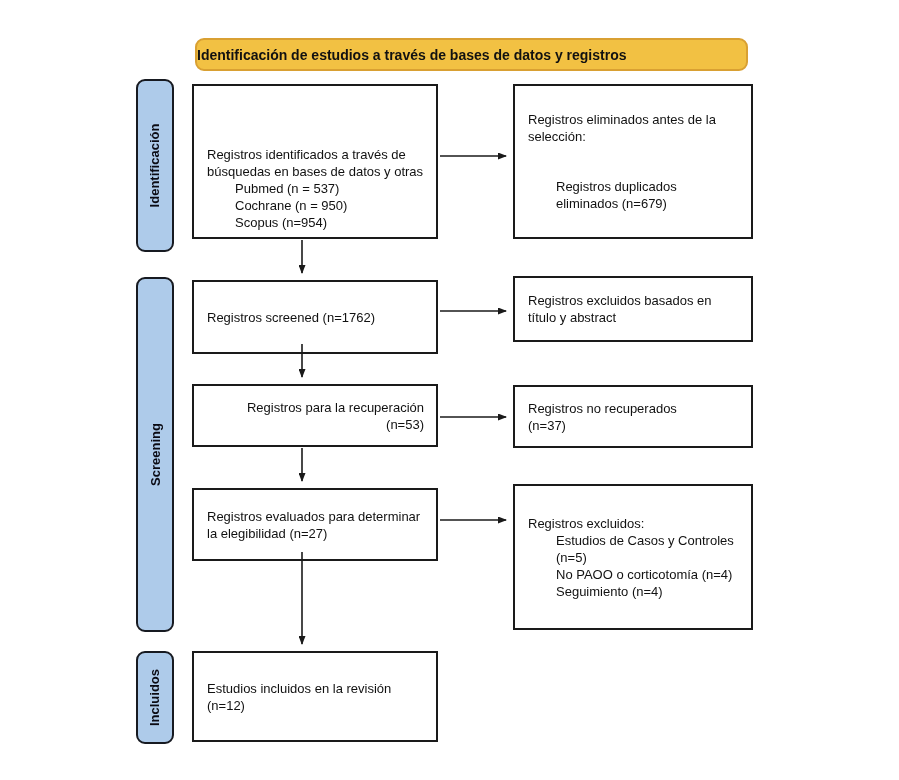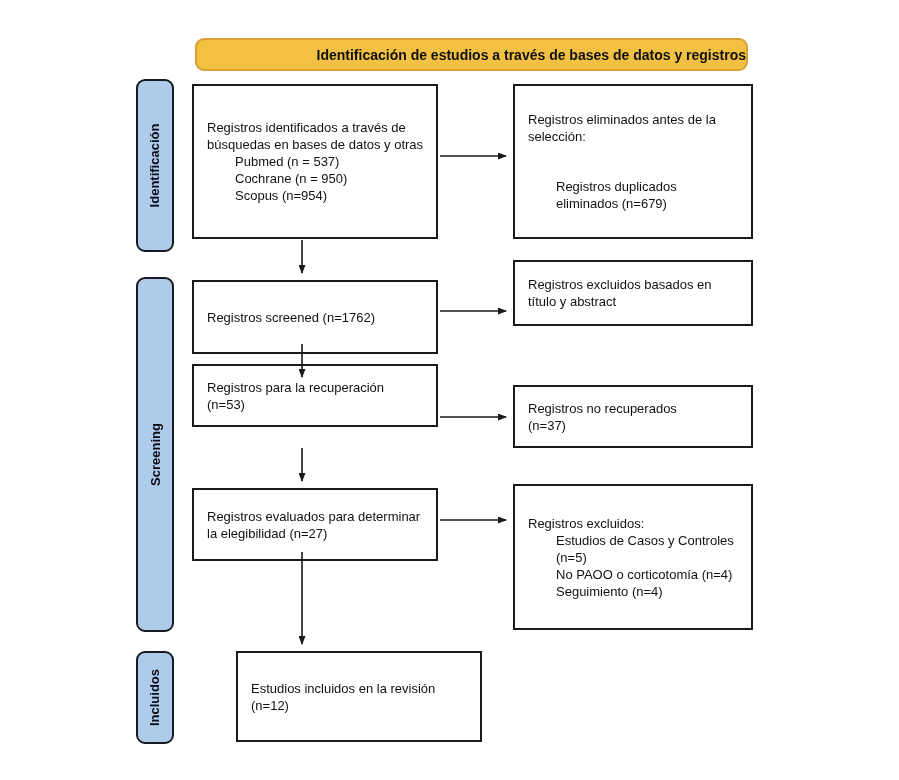--- a/index.html
+++ b/index.html
@@ -12,21 +12,21 @@
   body{font-family:"Liberation Sans", sans-serif; color:var(--ink);}
   .canvas{
     position:relative; width:899px; height:780px; background:#ffffff;
     overflow:hidden;
   }
   .banner{
     position:absolute; left:195px; top:38px; width:553px; height:33px;
     background:var(--banner-fill);
     border:2px solid var(--banner-border);
     border-radius:9px;
-    display:flex; align-items:center; justify-content:flex-end;
+    display:flex; align-items:center; justify-content:flex-start;
   }
   .banner span{font-size:14px; font-weight:bold; color:#111;}
   .stage{
     position:absolute; left:136px; width:38px;
     background:var(--stage-fill);
     border:2px solid var(--stage-border);
     border-radius:9px;
     display:flex; align-items:center; justify-content:center;
   }
   .stage span{
@@ -39,27 +39,27 @@
   .fbox{
     position:absolute; background:#ffffff;
     border:2px solid var(--box-border);
     display:flex; flex-direction:column; justify-content:center;
     padding:6px 12px 6px 13px;
     font-size:13px; line-height:17px;
   }
   .fbox .sub{margin-left:28px;}
   .col-l{left:192px; width:246px;}
   .col-r{left:513px; width:240px;}
-  .b1{top:84px;  height:155px;}
+  .b1{top:84px;  height:155px;justify-content:flex-end;}
   .b2{top:280px; height:74px;}
-  .b3{top:364px; height:63px;}
+  .b3{top:384px; height:63px;align-items:flex-end;}
   .b4{top:488px; height:73px;}
-  .b5{top:651px; height:91px;margin-left:44px;}
+  .b5{top:651px; height:91px;}
   .r1{top:84px;  height:155px;gap:33px;}
-  .r2{top:260px; height:66px;gap:35px;}
+  .r2{top:276px; height:66px;gap:35px;}
   .r3{top:385px; height:63px;}
   .r4{top:484px; height:146px;}
   svg.arrows{position:absolute; left:0; top:0; width:899px; height:780px; pointer-events:none;}
   svg.arrows line{stroke:var(--arrow); stroke-width:1.6;}
 </style>
 </head>
 <body>
 
 <div class="canvas">
 

